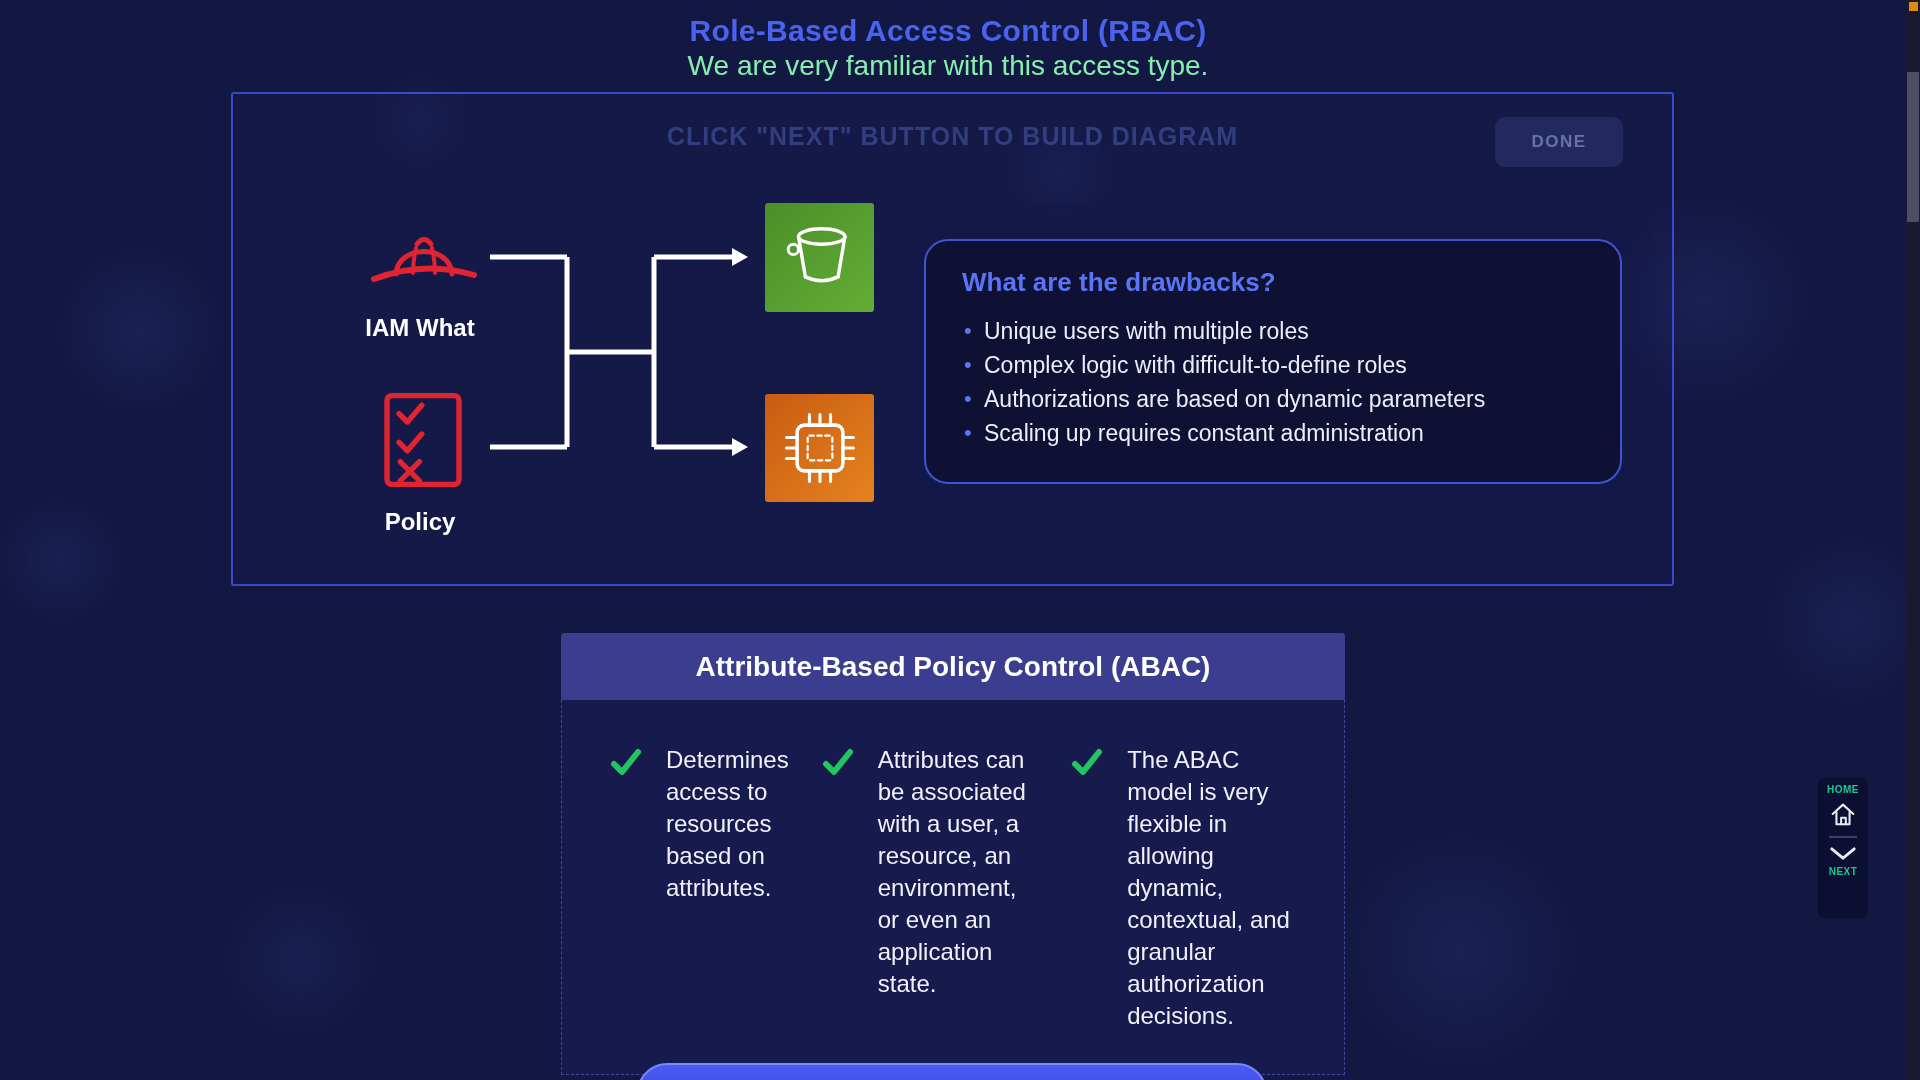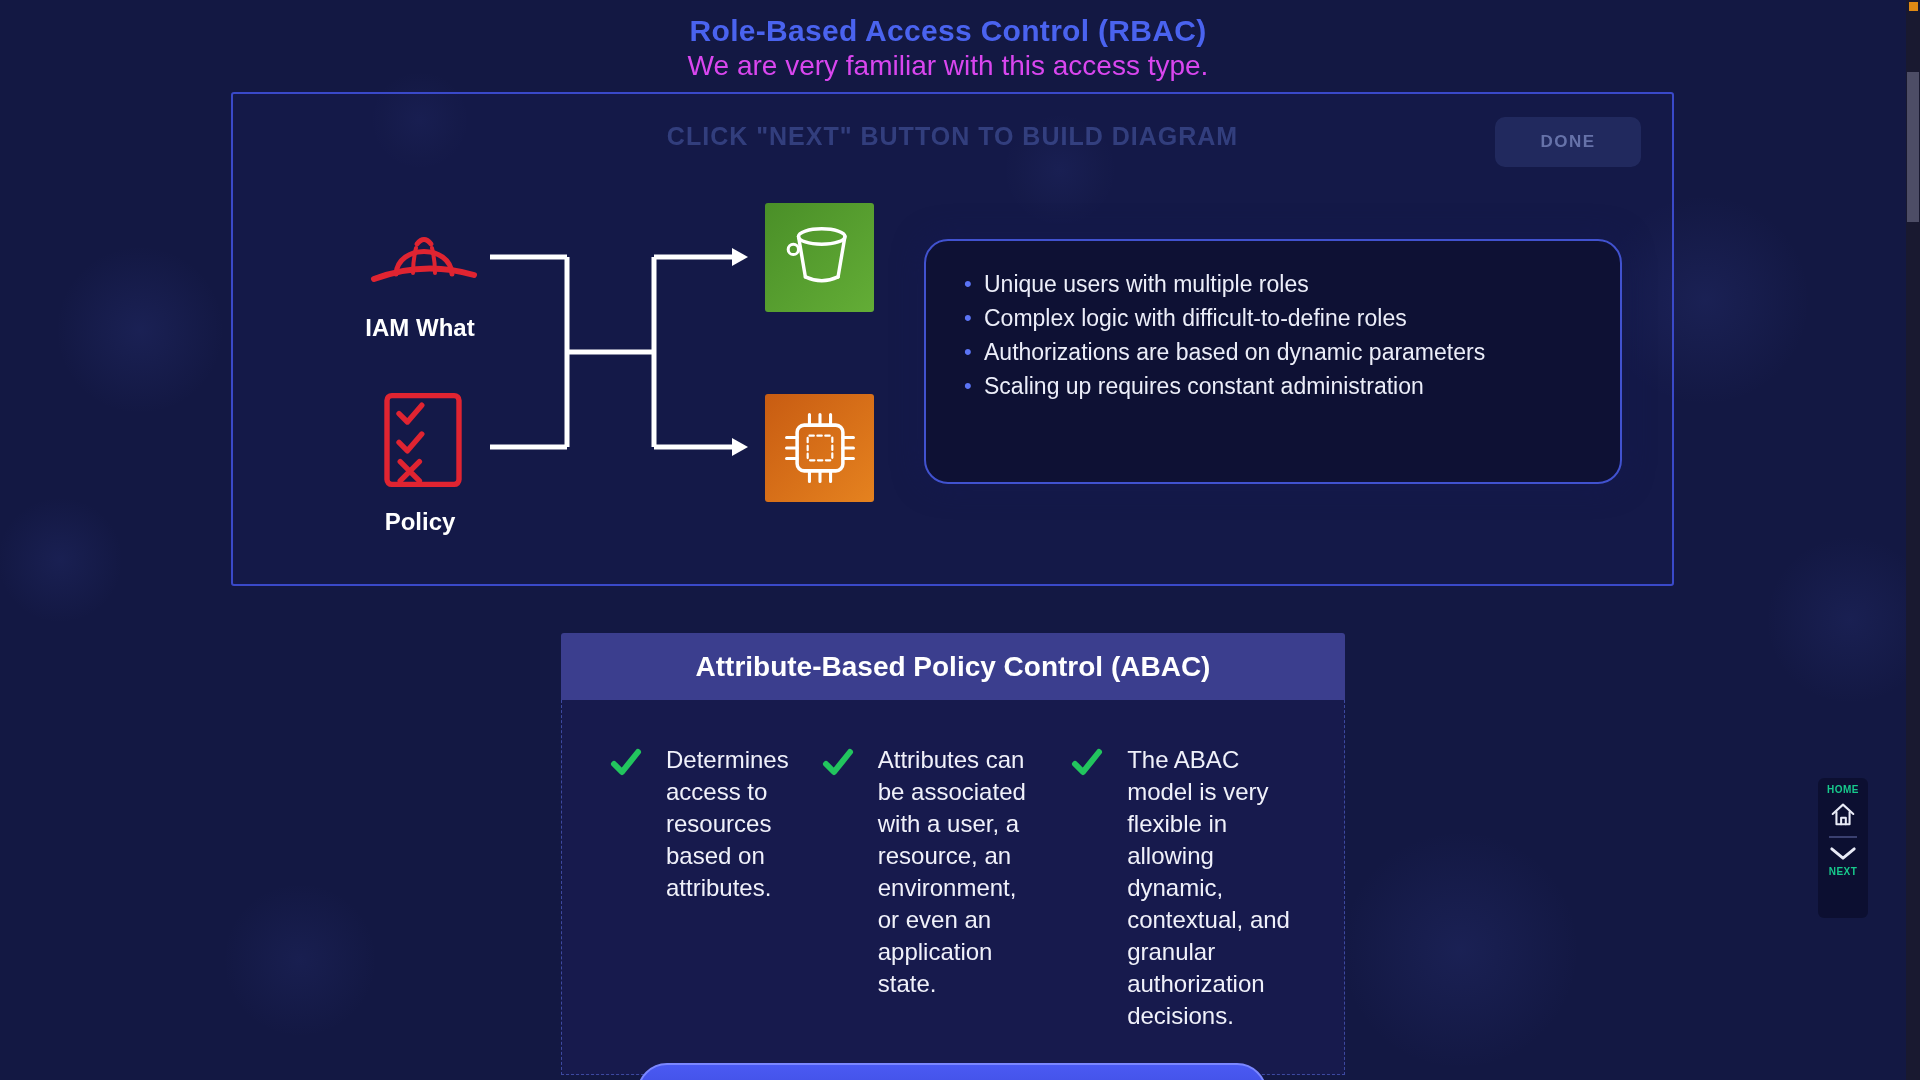--- a/index.html
+++ b/index.html
@@ -27,36 +27,36 @@
       radial-gradient(70px 70px   at 420px 120px,  rgba(90,110,235,0.06), transparent 70%);
   }
 
   
   .page-title {
     left:0; right:24px; top:14px; text-align:center;
     font-size:30px; font-weight:bold; color:#4a63ef; letter-spacing:0.3px;
   }
   .page-subtitle {
     left:0; right:24px; top:50px; text-align:center;
-    font-size:28px; font-weight:500; color:#d946ef;
+    font-size:28px; font-weight:500; color:#86efac;
   }
 
   
   .diagram-panel {
     left:231px; top:92px; width:1443px; height:494px;
     border:2px solid #3a49c9; border-radius:3px;
     background:rgba(45,58,160,0.06);
   }
   .build-hint {
     left:231px; top:122px; width:1443px; text-align:center;
     font-size:25px; font-weight:bold; letter-spacing:1px;
     color:rgba(94,114,200,0.42); text-transform:uppercase;
   }
   .done-button {
-    left:1495px; top:117px; width:146px; height:50px;
+    left:1495px; top:117px; width:128px; height:50px;
     background:rgba(108,128,210,0.16); border:none; border-radius:10px;
     color:rgba(160,175,232,0.55); font-size:17px; font-weight:bold;
     letter-spacing:1.5px; font-family:"Liberation Sans", sans-serif;
     display:flex; align-items:center; justify-content:center; cursor:pointer;
   }
 
   .node-label {
     text-align:center; font-size:24px; font-weight:bold; color:#ffffff; width:200px;
   }
 
@@ -191,20 +191,21 @@
     <path d="M38 12 V24 M50 12 V24 M62 12 V24" stroke-width="3.5"></path>
     <path d="M38 76 V88 M50 76 V88 M62 76 V88" stroke-width="3.5"></path>
     <path d="M12 38 H24 M12 50 H24 M12 62 H24" stroke-width="3.5"></path>
     <path d="M76 38 H88 M76 50 H88 M76 62 H88" stroke-width="3.5"></path>
     <rect x="24" y="24" width="52" height="52" rx="8" stroke-width="4"></rect>
     <rect x="36" y="36" width="28" height="28" rx="2" stroke-width="2.5" stroke-dasharray="5 4"></rect>
   </svg>
 </div>
 
 <div class="abs drawbacks-panel">
+  <div class="drawbacks-title">What are the drawbacks?</div>
   <ul class="drawbacks-list">
     <li>Unique users with multiple roles</li>
     <li>Complex logic with difficult-to-define roles</li>
     <li>Authorizations are based on dynamic parameters</li>
     <li>Scaling up requires constant administration</li>
   </ul>
 </div>
 
 <div class="abs abac-card">
   <div class="abac-header">

